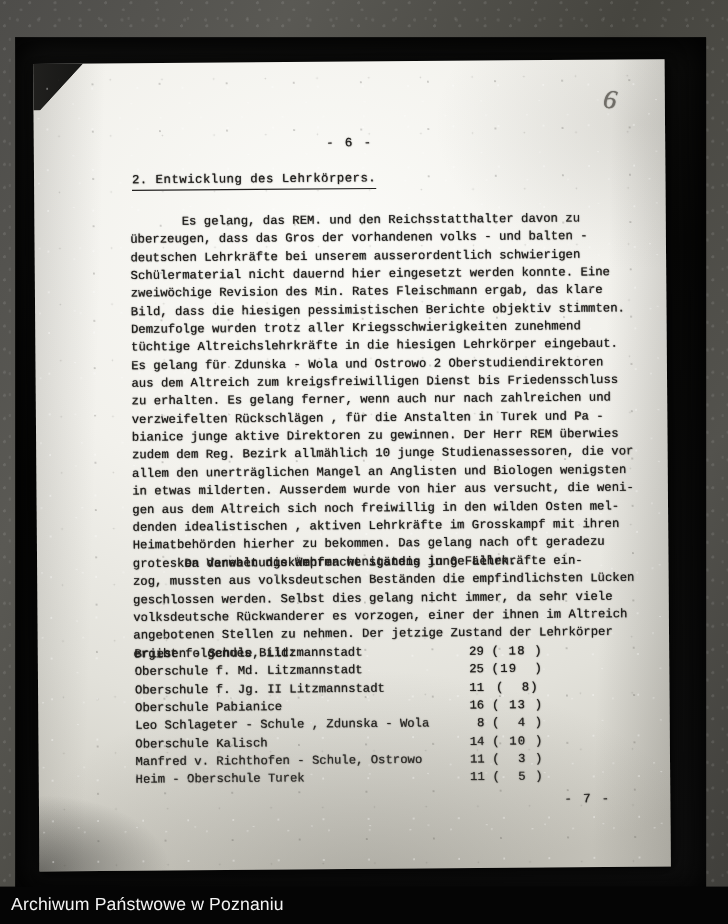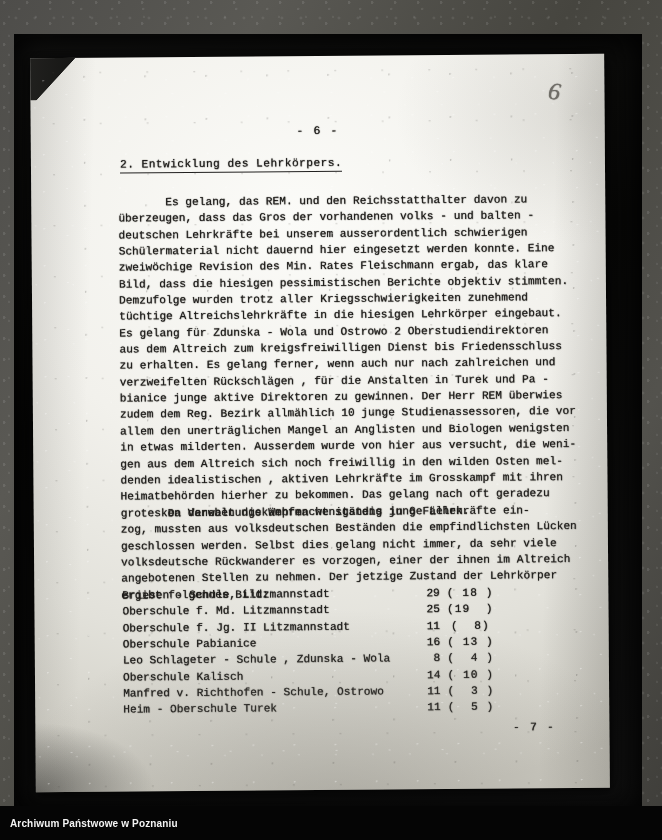--- a/index.html
+++ b/index.html
@@ -121,21 +121,21 @@
     font-size:11.5px; letter-spacing:1.6px;
   }
 
   
   #archive-bar{
     position:absolute; left:0; bottom:0; width:100%; height:34px;
     background:#050505;
     display:flex; align-items:center;
   }
   #archive-caption{
-    color:#f4f4f4; font-size:10px; font-weight:700;
+    color:#f4f4f4; font-size:16px; font-weight:400;
     padding-left:10px; letter-spacing:.15px;
   }
 </style>
 </head>
 <body>
 
 <div id="scan-frame">
 
   <div id="mount-well"></div>
 

